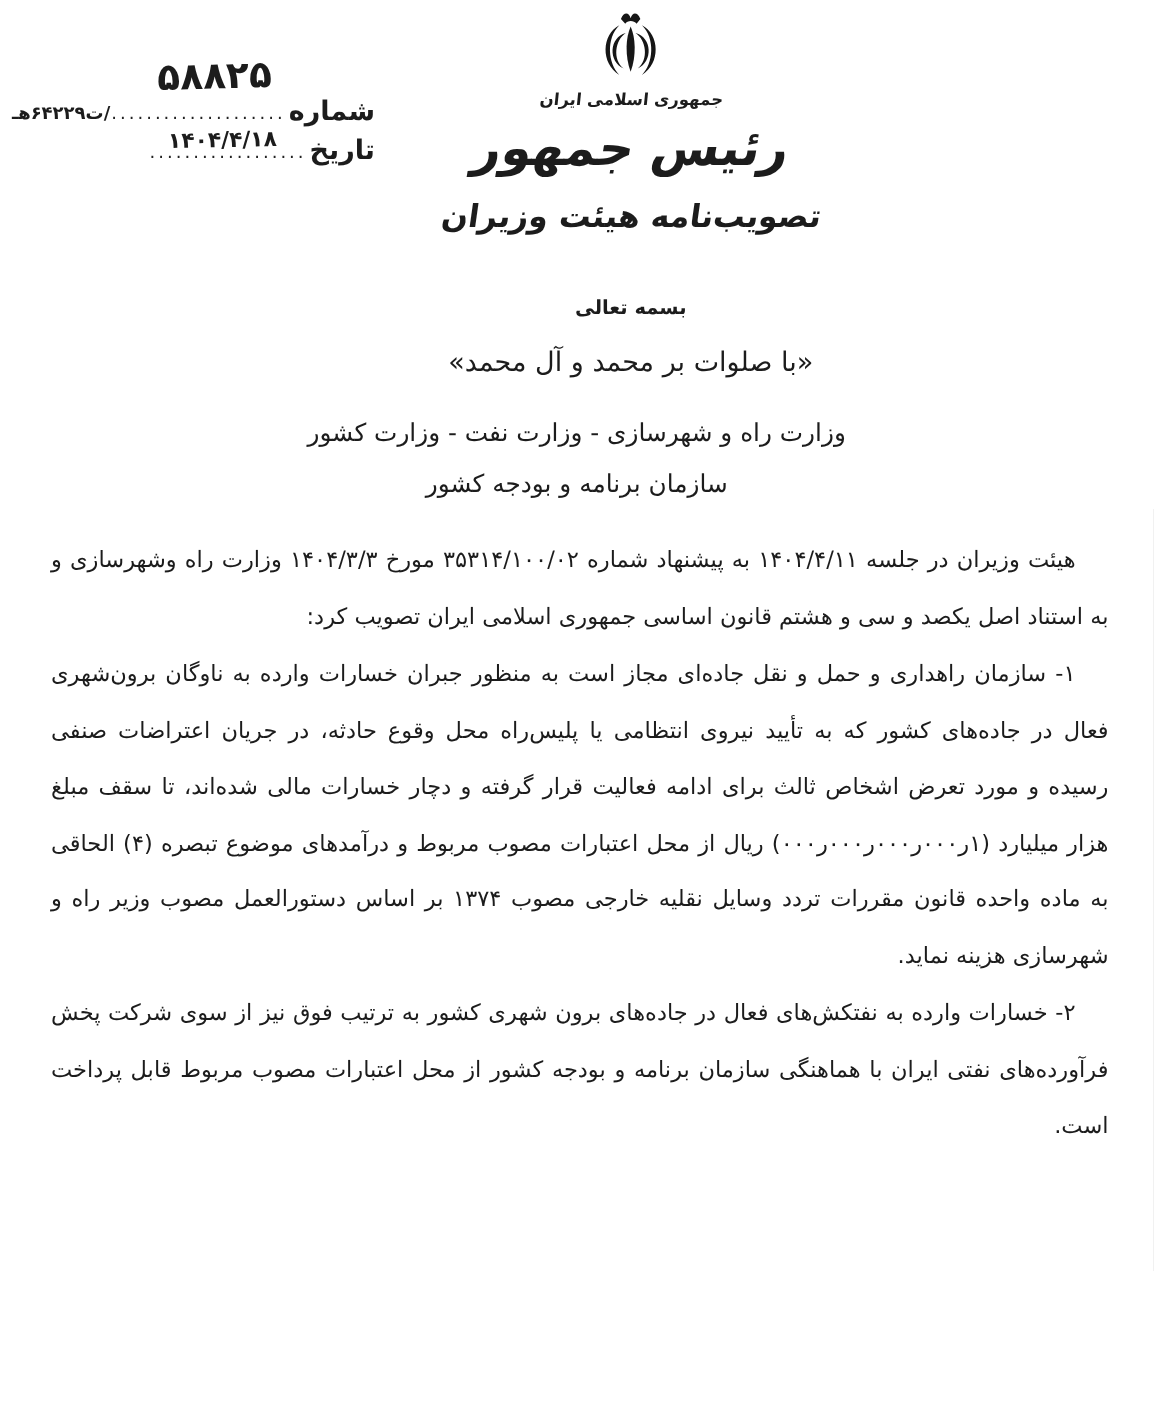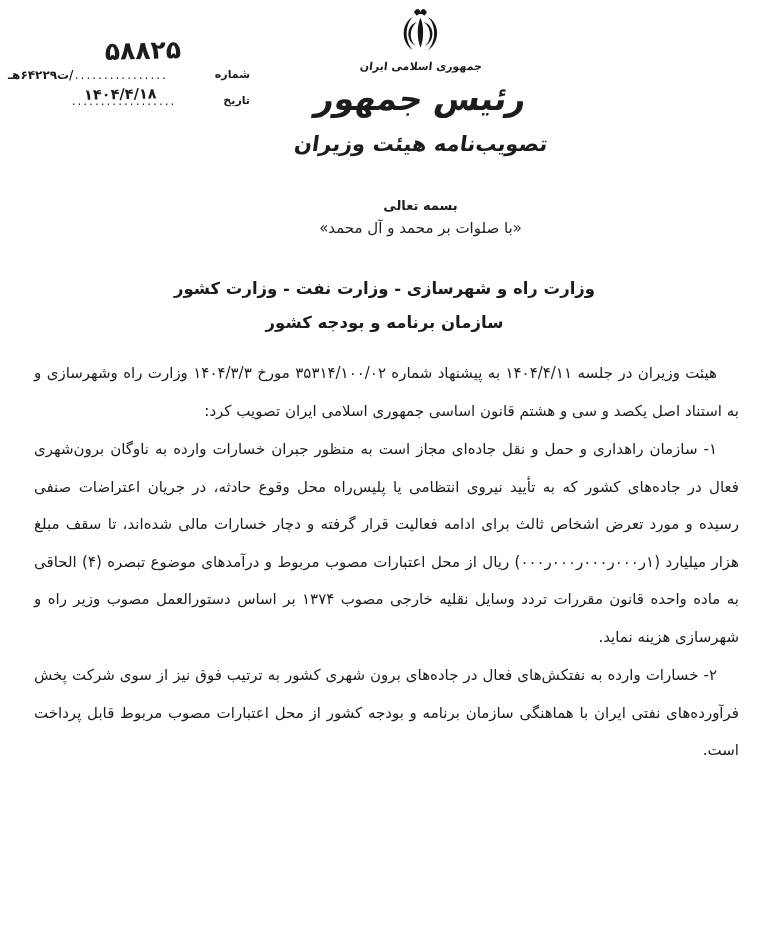--- a/index.html
+++ b/index.html
@@ -13,21 +13,21 @@
     direction:rtl;
     overflow:hidden;
   }
   
   .stamp{position:absolute;left:8px;top:36px;width:242px;font-size:12px;}
   .stamp-hand-number{
     text-align:center;font-size:25px;font-weight:bold;letter-spacing:9px;
     transform:rotate(-1.5deg);margin-left:28px;margin-bottom:2px;
   }
   .stamp-row{display:flex;direction:rtl;align-items:flex-end;line-height:16px;}
-  .stamp-label{font-weight:bold;font-size:11px;white-space:nowrap;margin-left:45px;}
+  .stamp-label{font-weight:bold;font-size:18px;white-space:nowrap;}
   .stamp-dots{flex:1;overflow:hidden;white-space:nowrap;letter-spacing:2px;color:#222;padding:0 2px;}
   .stamp-suffix{font-size:12px;font-weight:bold;white-space:nowrap;}
   .date-row{margin-top:10px;margin-left:34px;}
   .dots-wrap{position:relative;flex:1;display:flex;}
   .stamp-hand-date{
     position:absolute;right:22px;top:-7px;
     font-size:14.5px;font-weight:bold;letter-spacing:1px;
     transform:rotate(-1deg);white-space:nowrap;
   }
   
@@ -44,24 +44,24 @@
   .doc-type{
     font-size:21px;font-weight:bold;margin-top:14px;
     transform:skewX(-8deg);letter-spacing:1px;
   }
   
   .invocation{
     position:absolute;top:198px;left:calc(50% + 36px);transform:translateX(-50%);
     text-align:center;white-space:nowrap;
   }
   .besmele{font-size:13px;font-weight:bold;}
-  .salawat{font-size:15px;margin-top:6px;}
+  .salawat{font-size:18px;margin-top:18px;}
   
   .addressees{position:absolute;top:272px;left:0;right:0;text-align:center;}
-  .addr-line{font-size:16.5px;font-weight:bold;line-height:34px;}
+  .addr-line{font-size:16.5px;font-weight:normal;line-height:34px;}
   
   .body-text{
     position:absolute;top:355px;right:30px;left:30px;
     font-size:15px;line-height:37.5px;text-align:justify;
   }
   .body-text p{margin:0 0 1px 4px;text-indent:22px;}
   
   .signature{position:absolute;left:48px;top:850px;width:310px;height:92px;}
   .sig-name{
     position:absolute;top:8px;left:0;width:100%;text-align:center;

